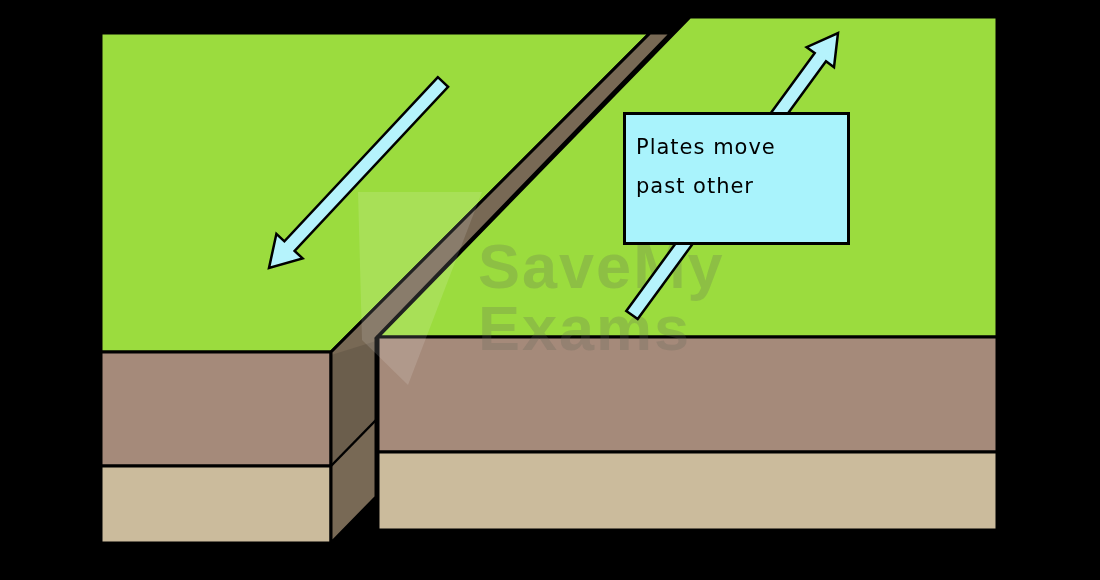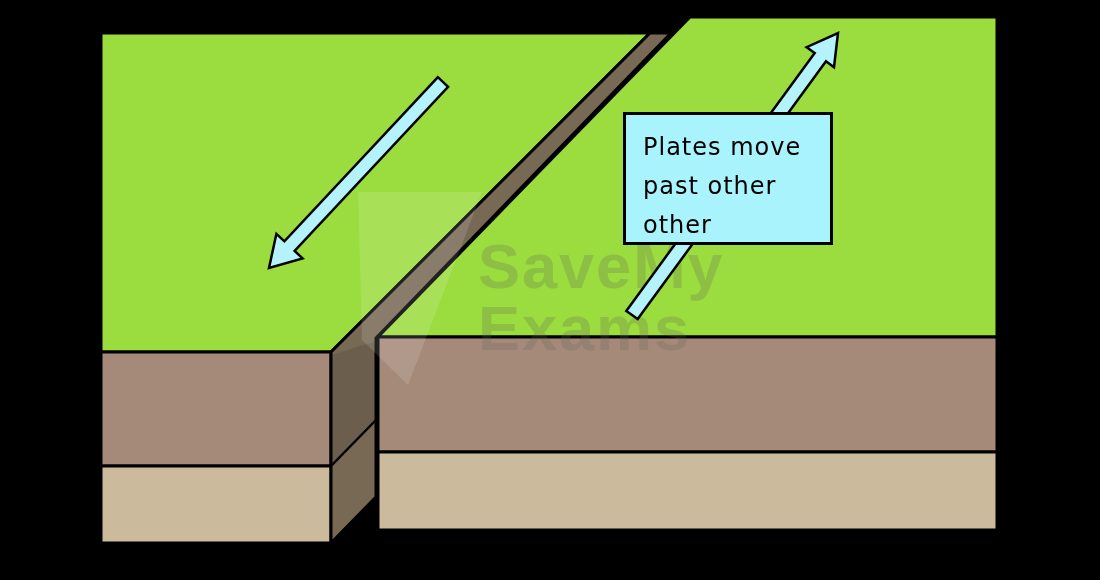--- a/index.html
+++ b/index.html
@@ -19,28 +19,28 @@
   }
   .stage svg {
     position: absolute;
     left: 0;
     top: 0;
   }
   .callout {
     position: absolute;
     left: 623px;
     top: 112px;
-    width: 210px;
+    width: 227px;
     height: 133px;
     box-sizing: border-box;
     background: #a9f3fc;
     border: 3px solid #000;
-    padding: 13px 0 0 17px;
+    padding: 13px 0 0 10px;
     color: #000;
-    font-size: 24px;
+    font-size: 21px;
     line-height: 39px;
     letter-spacing: 1px;
     white-space: nowrap;
   }
   .wm-text {
     font-family: "Liberation Sans", sans-serif;
     font-weight: bold;
     font-size: 63px;
     letter-spacing: 2px;
     fill: rgba(95, 100, 88, 0.24);
@@ -78,16 +78,15 @@
     </g>
 
     <polygon points="437.9,77.2 284.4,241.3 276.4,233.8 269,268 302.6,258.4 294.6,250.9 448.1,86.8" stroke="#000" stroke-width="2.5" stroke-linejoin="miter" fill="#b5f3fc"></polygon>
 
     <polygon points="637.7,319.1 826,61.3 834,67.2 838,33 806.6,47.2 814.7,53.1 626.3,310.9" stroke="#000" stroke-width="2.5" stroke-linejoin="miter" fill="#b5f3fc"></polygon>
   </svg>
 
   <div class="callout">
     <div>Plates move</div>
     <div>past other</div>
-    <div>other</div>
   </div>
 
 </div>
 
 </body></html>

